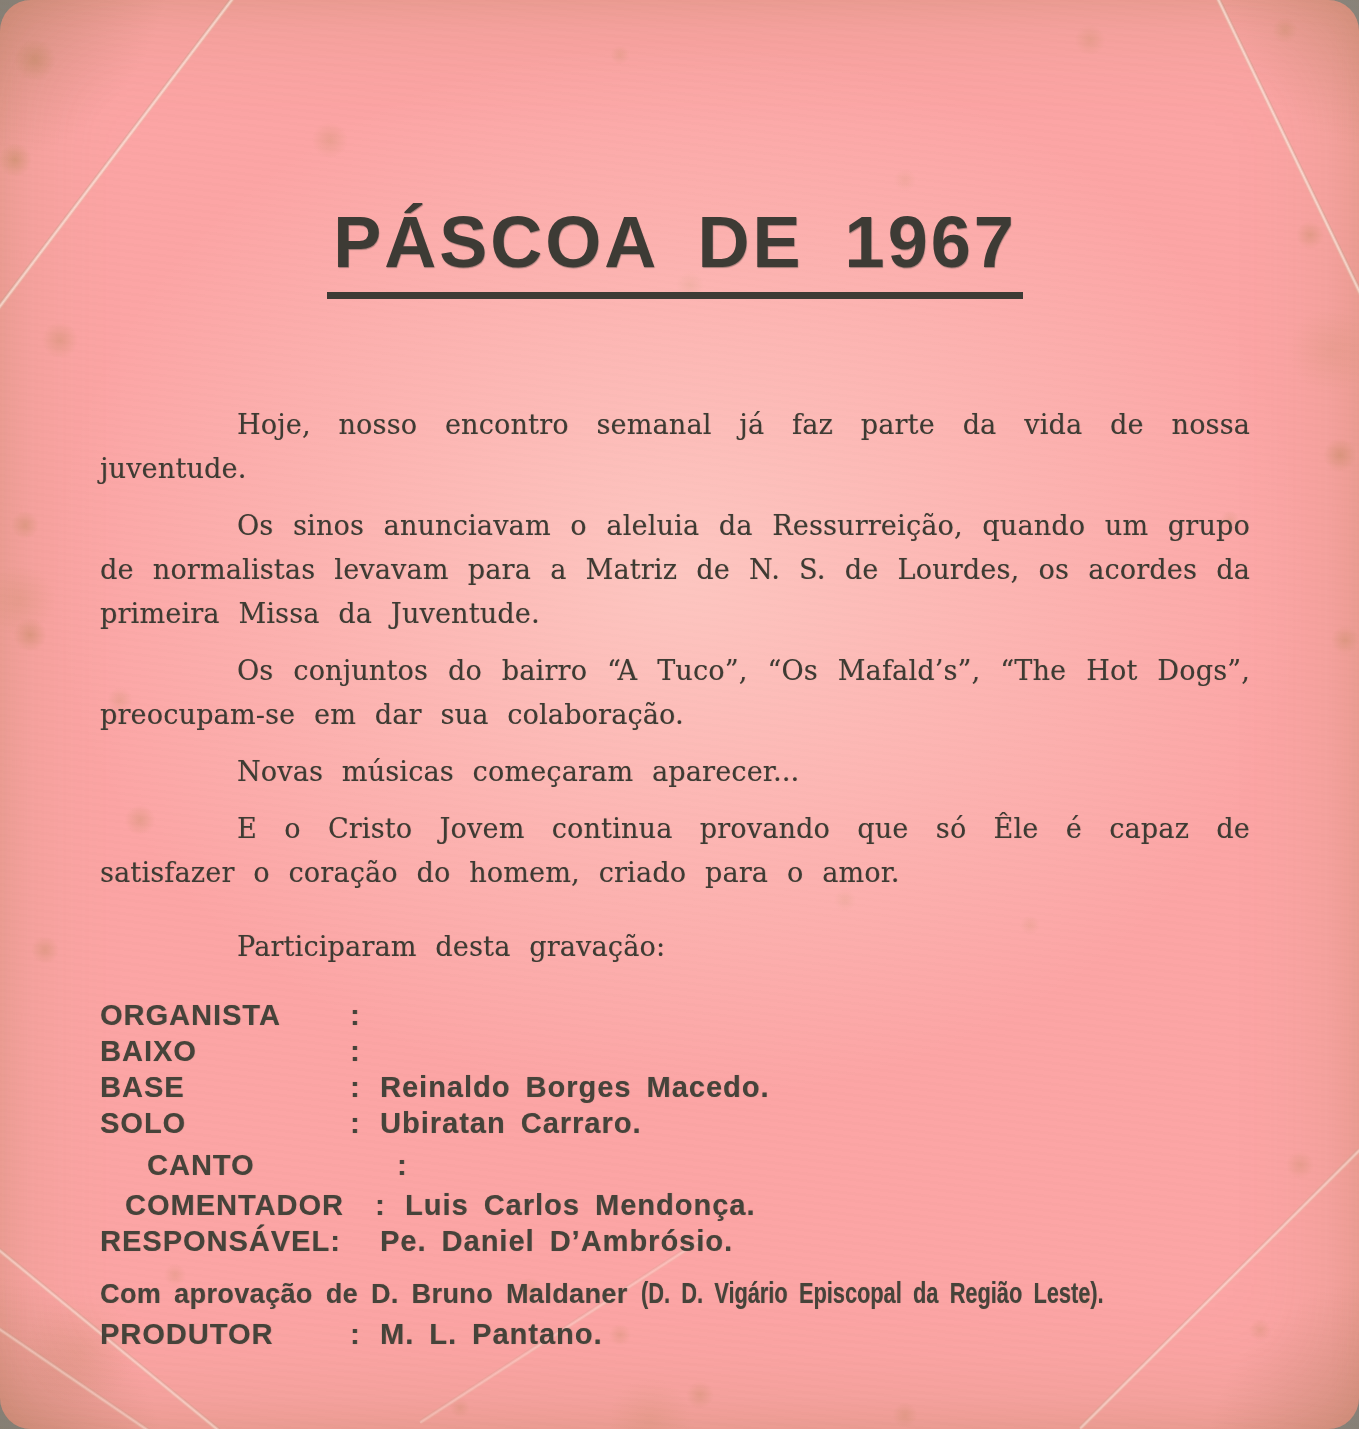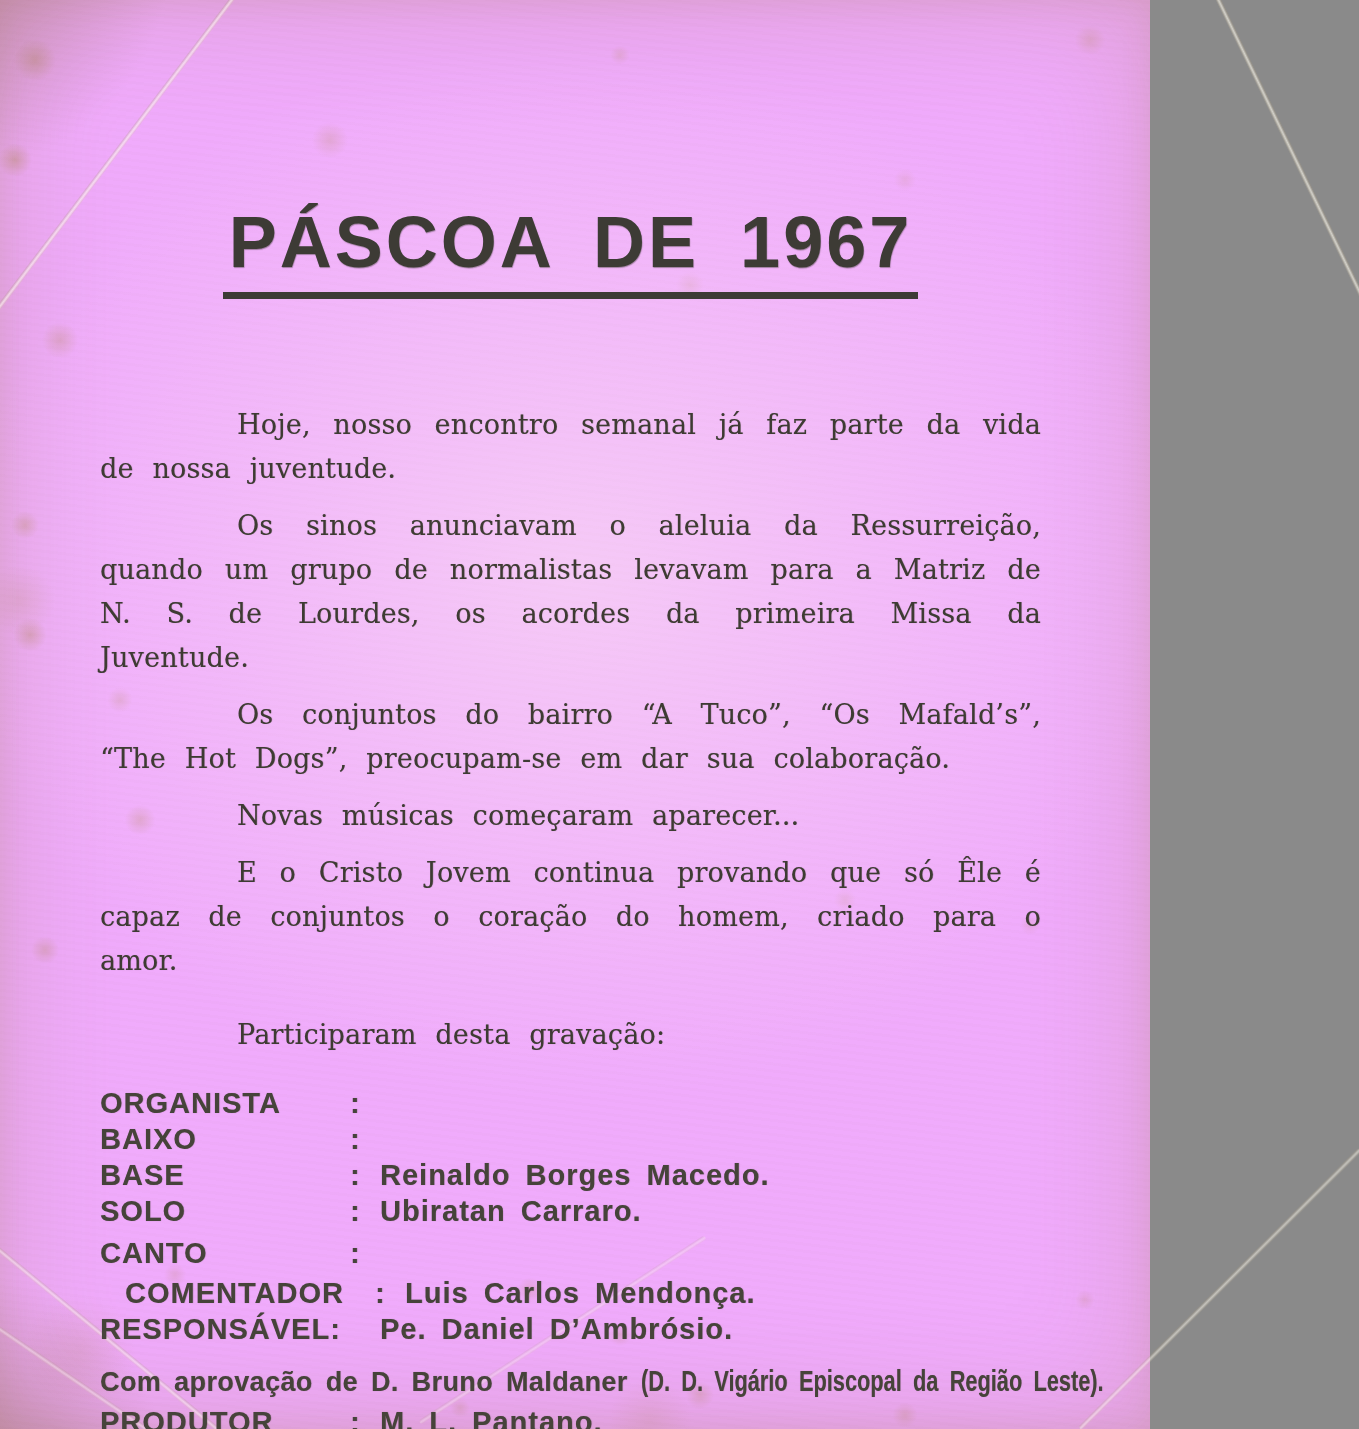--- a/index.html
+++ b/index.html
@@ -1,23 +1,24 @@
 <!DOCTYPE html>
 <html><head>
 <meta charset="utf-8">
 <style>
   html,body{margin:0;padding:0;}
   body{width:1359px;height:1429px;overflow:hidden;background:#8a8a8a;}
 
   .page{
-    position:relative;width:1150px;height:1429px;
-    background-color:#f0abfc;
+    position:relative;width:1359px;height:1429px;
+    background-color:#fca5a5;
     box-shadow:inset 0 0 120px rgba(150,115,60,.24), inset 0 0 30px rgba(150,115,60,.12);
     font-family:"DejaVu Serif", serif;
     color:#3e3b33;
+    border-radius:31px;
   }
 
   
   .stains{
     position:absolute;inset:0;pointer-events:none;
     background-image:
       radial-gradient(ellipse 900px 760px at 50% 40%, rgba(255,252,238,.38), rgba(255,252,238,0) 70%),
       radial-gradient(circle 300px at -40px -40px, rgba(120,90,45,.32), rgba(120,90,45,0) 70%),
       radial-gradient(circle 260px at 1400px -30px, rgba(130,100,50,.28), rgba(130,100,50,0) 70%),
       radial-gradient(circle 280px at -30px 1470px, rgba(120,90,45,.33), rgba(120,90,45,0) 70%),
@@ -98,21 +99,21 @@
     margin:30px 0 28px 0 !important;
     text-align:left;
   }
 
   .credits{font-family:"Liberation Sans", sans-serif;font-weight:bold;
     font-size:29px;color:#46433a;letter-spacing:1px;word-spacing:6px;
     text-shadow:.4px .4px .8px rgba(70,67,58,.45);}
   .credit-row{display:grid;grid-template-columns:250px 30px auto;line-height:36px;}
   .credit-row .names div{line-height:36px;}
   .row-canto{margin-top:6px;}
-  .row-canto .lbl,.row-canto .sep{display:flex;align-items:center;}
+  .row-canto .lbl,.row-canto .sep{display:flex;align-items:center;margin-left:47px;}
   .row-comentador{margin-top:4px;margin-left:25px;}
 
   .approval{
     margin-top:14px;line-height:40px;
     font-family:"Liberation Sans", sans-serif;font-weight:bold;
     font-size:27px;color:#46433a;letter-spacing:.4px;word-spacing:5px;
     text-shadow:.4px .4px .8px rgba(70,67,58,.45);white-space:nowrap;
   }
   .cond{
     display:inline-block;transform:scaleX(.75);transform-origin:left center;
@@ -137,21 +138,21 @@
 
     <div class="title-wrap">
       <h1 class="title">PÁSCOA DE 1967</h1>
     </div>
 
     <div class="body-text">
       <p>Hoje, nosso encontro semanal já faz parte da vida de nossa juventude.</p>
       <p>Os sinos anunciavam o aleluia da Ressurreição, quando um grupo de normalistas levavam para a Matriz de N. S. de Lourdes, os acordes da primeira Missa da Juventude.</p>
       <p>Os conjuntos do bairro “A Tuco”, “Os Mafald’s”, “The Hot Dogs”, preocupam-se em dar sua colaboração.</p>
       <p>Novas músicas começaram aparecer...</p>
-      <p>E o Cristo Jovem continua provando que só Êle é capaz de conjuntos o coração do homem, criado para o amor.</p>
+      <p>E o Cristo Jovem continua provando que só Êle é capaz de satisfazer o coração do homem, criado para o amor.</p>
       <p class="participants-heading">Participaram desta gravação:</p>
     </div>
 
     <div class="credits">
 
       <div class="credit-row">
         <div class="lbl">ORGANISTA</div>
         <div class="sep">:</div>
       </div>
 

